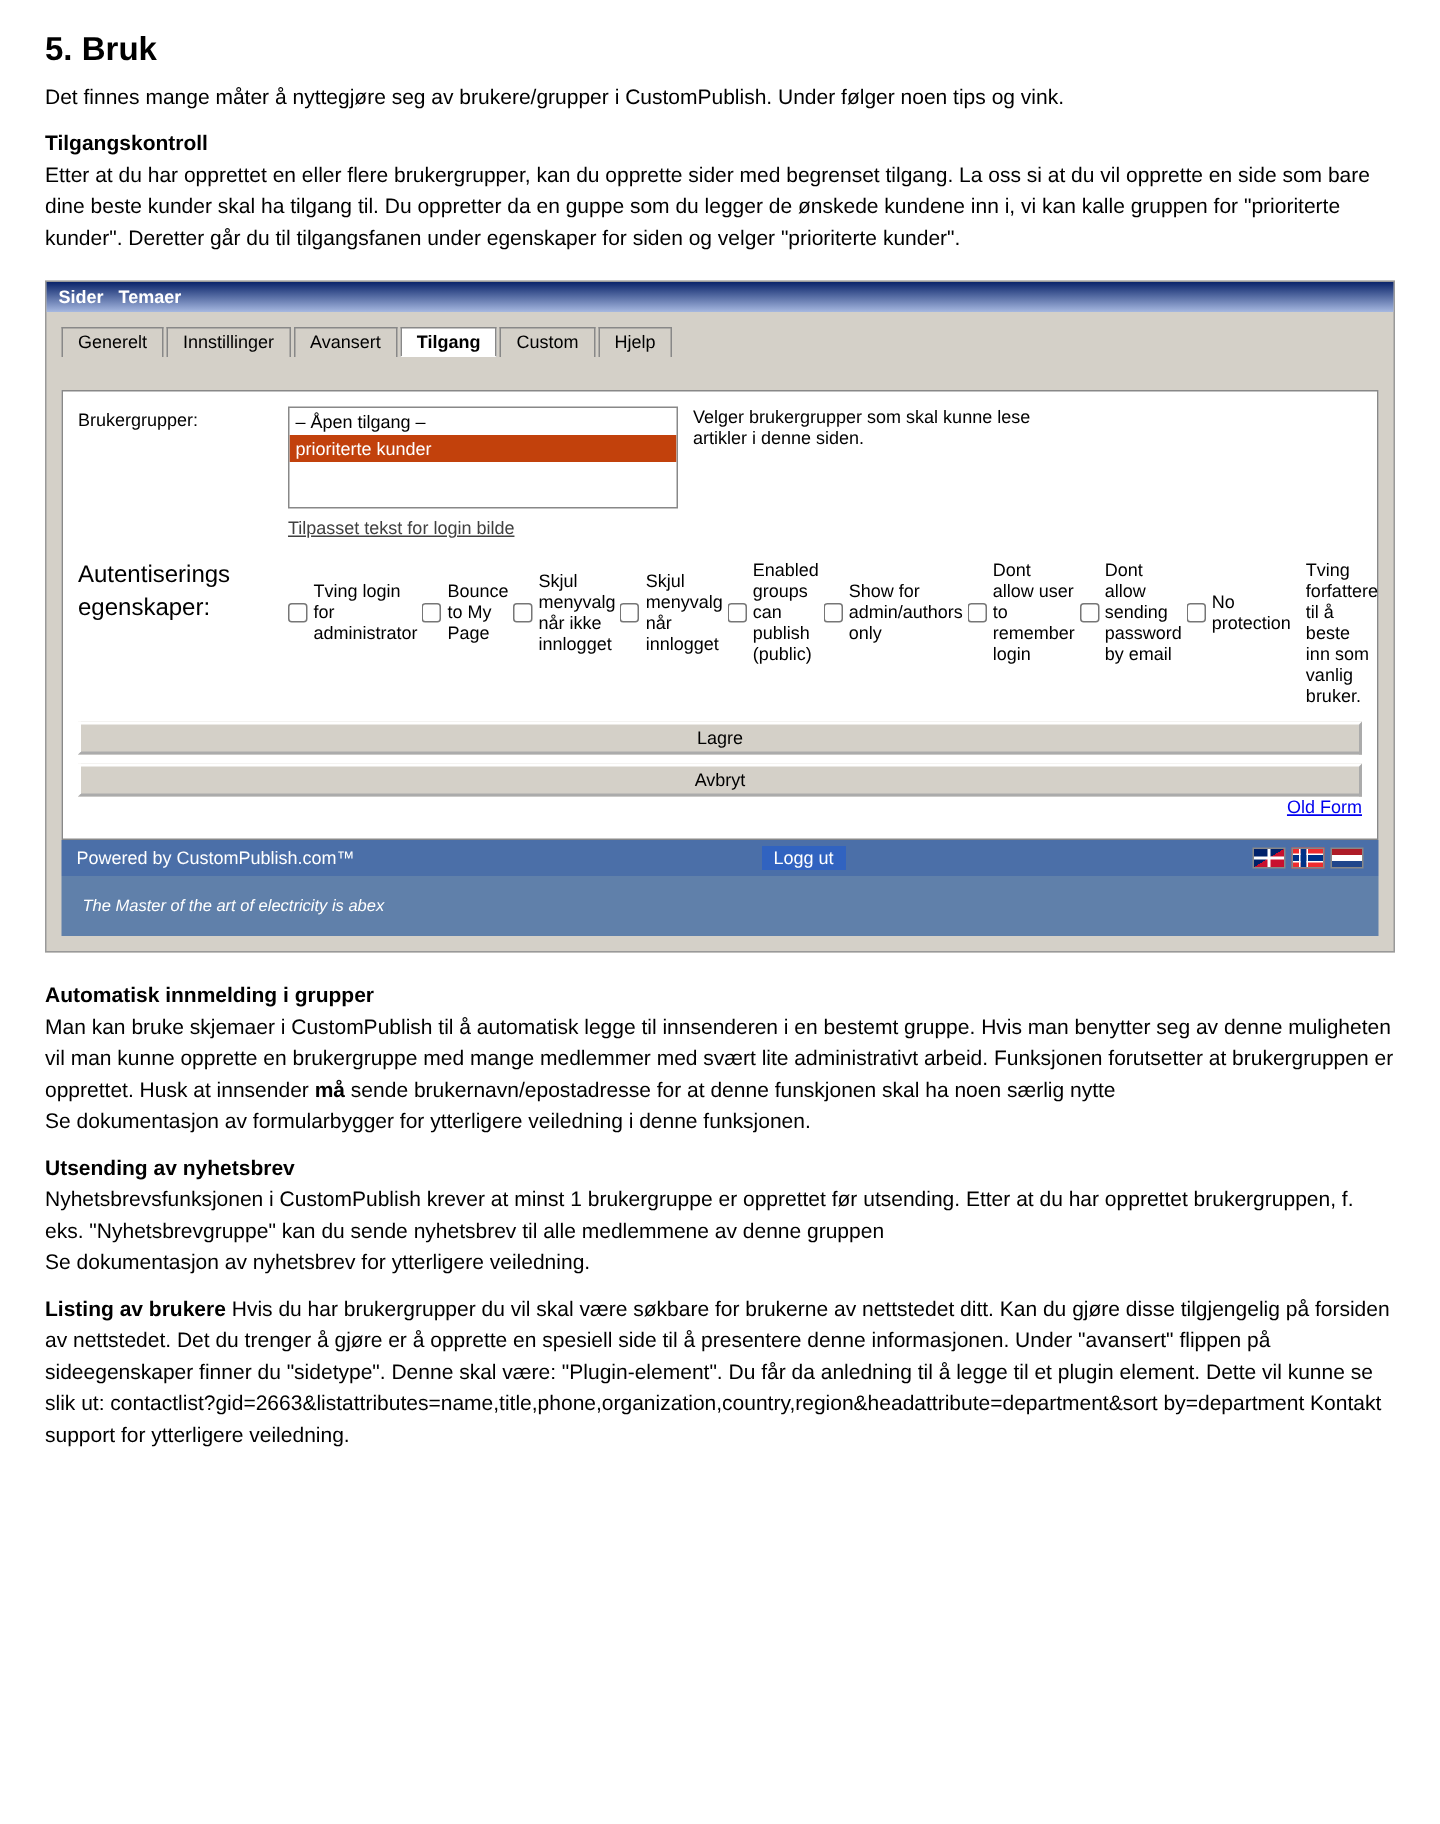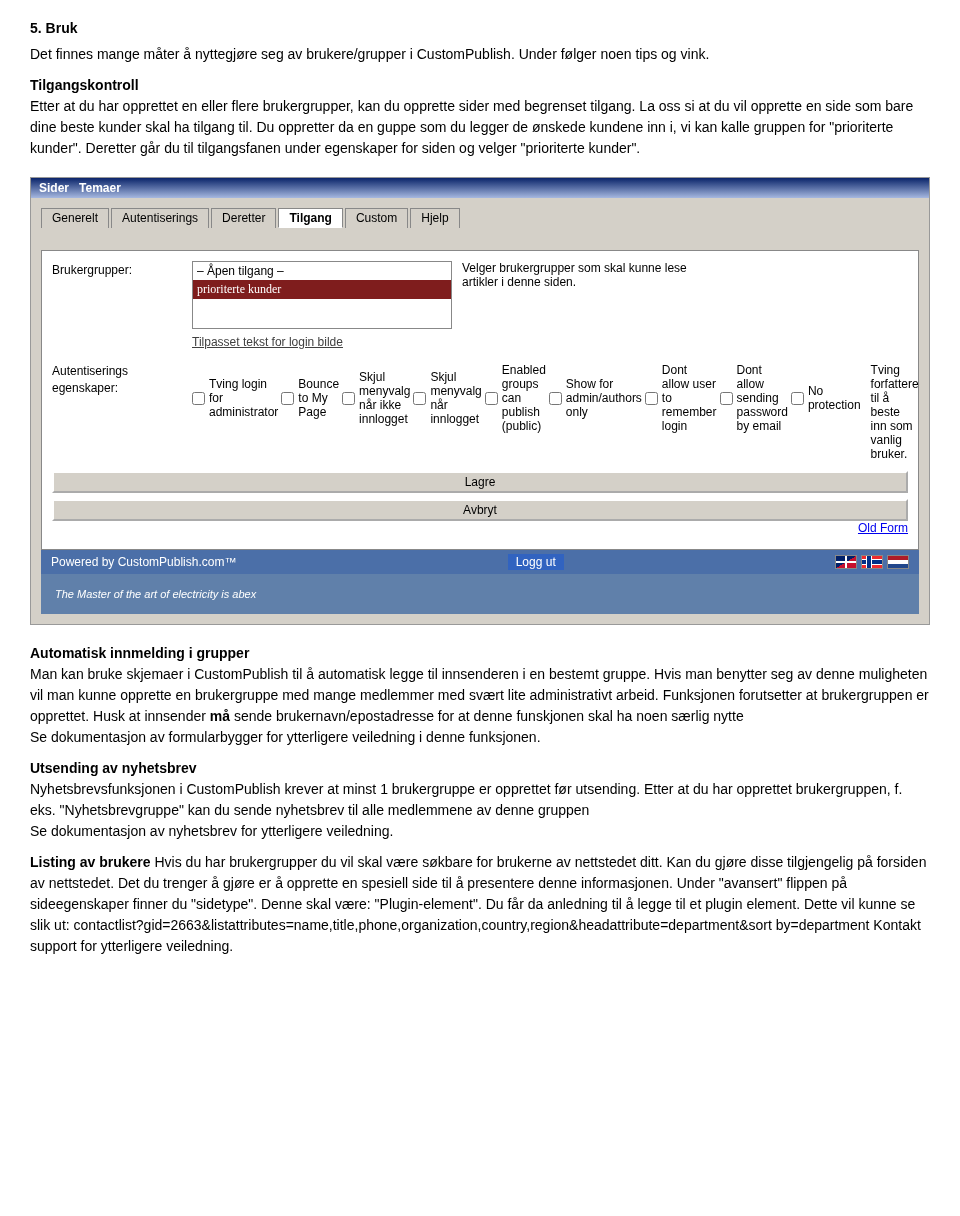--- a/index.html
+++ b/index.html
@@ -4,21 +4,21 @@
   <style>
     * { margin: 0; padding: 0; box-sizing: border-box; }
     body {
       font-family: Arial, sans-serif;
       font-size: 14px;
       color: #000;
       background: #fff;
       width: 960px;
       padding: 20px 30px;
     }
-    h2 { font-size: 14px; margin-bottom: 8px; }
+    h2 { font-size: 22px; margin-bottom: 8px; }
     p { margin-bottom: 10px; line-height: 1.5; }
     .bold { font-weight: bold; }
 
     
     .ui-container {
       border: 1px solid #999;
       background: #d4d0c8;
       margin: 18px 0;
       padding: 0;
       width: 100%;
@@ -76,23 +76,22 @@
       height: 68px;
       border: 1px solid #888;
       background: #fff;
       font-size: 12px;
       overflow-y: auto;
     }
     .listbox-item {
       padding: 2px 4px;
     }
     .listbox-item.selected {
-      background: #7f1d1d;
+      background: #c2410c;
       color: white;
-      font-family: Liberation Serif, serif;
     }
     .form-desc {
       margin-left: 10px;
       font-size: 12px;
       max-width: 260px;
     }
     .tilpasset-row {
       display: flex;
       align-items: center;
       margin-bottom: 6px;
@@ -104,21 +103,21 @@
       color: #404040;
       cursor: pointer;
     }
     .auth-section {
       display: flex;
       margin-bottom: 6px;
       align-items: flex-start;
     }
     .auth-label {
       width: 140px;
-      font-size: 12px;
+      font-size: 16px;
       line-height: 1.4;
       flex-shrink: 0;
     }
     .checkboxes {
       display: flex;
       flex-direction: row;
       gap: 3px;
     }
     .checkbox-row {
       display: flex;
@@ -201,22 +200,22 @@
 <div class="ui-container">
 
   <div class="ui-titlebar">
     <span>Sider</span>
     <span>Temaer</span>
   </div>
   <div class="ui-inner">
 
     <div class="ui-tabs">
       <div class="ui-tab">Generelt</div>
-      <div class="ui-tab">Autentiserings</div>
-      <div class="ui-tab">Deretter</div>
+      <div class="ui-tab">Innstillinger</div>
+      <div class="ui-tab">Avansert</div>
       <div class="ui-tab active">Tilgang</div>
       <div class="ui-tab">Custom</div>
       <div class="ui-tab">Hjelp</div>
     </div>
 
     <div class="ui-content">
 
       <div class="form-row">
         <div class="form-label">Brukergrupper:</div>
         <div>

